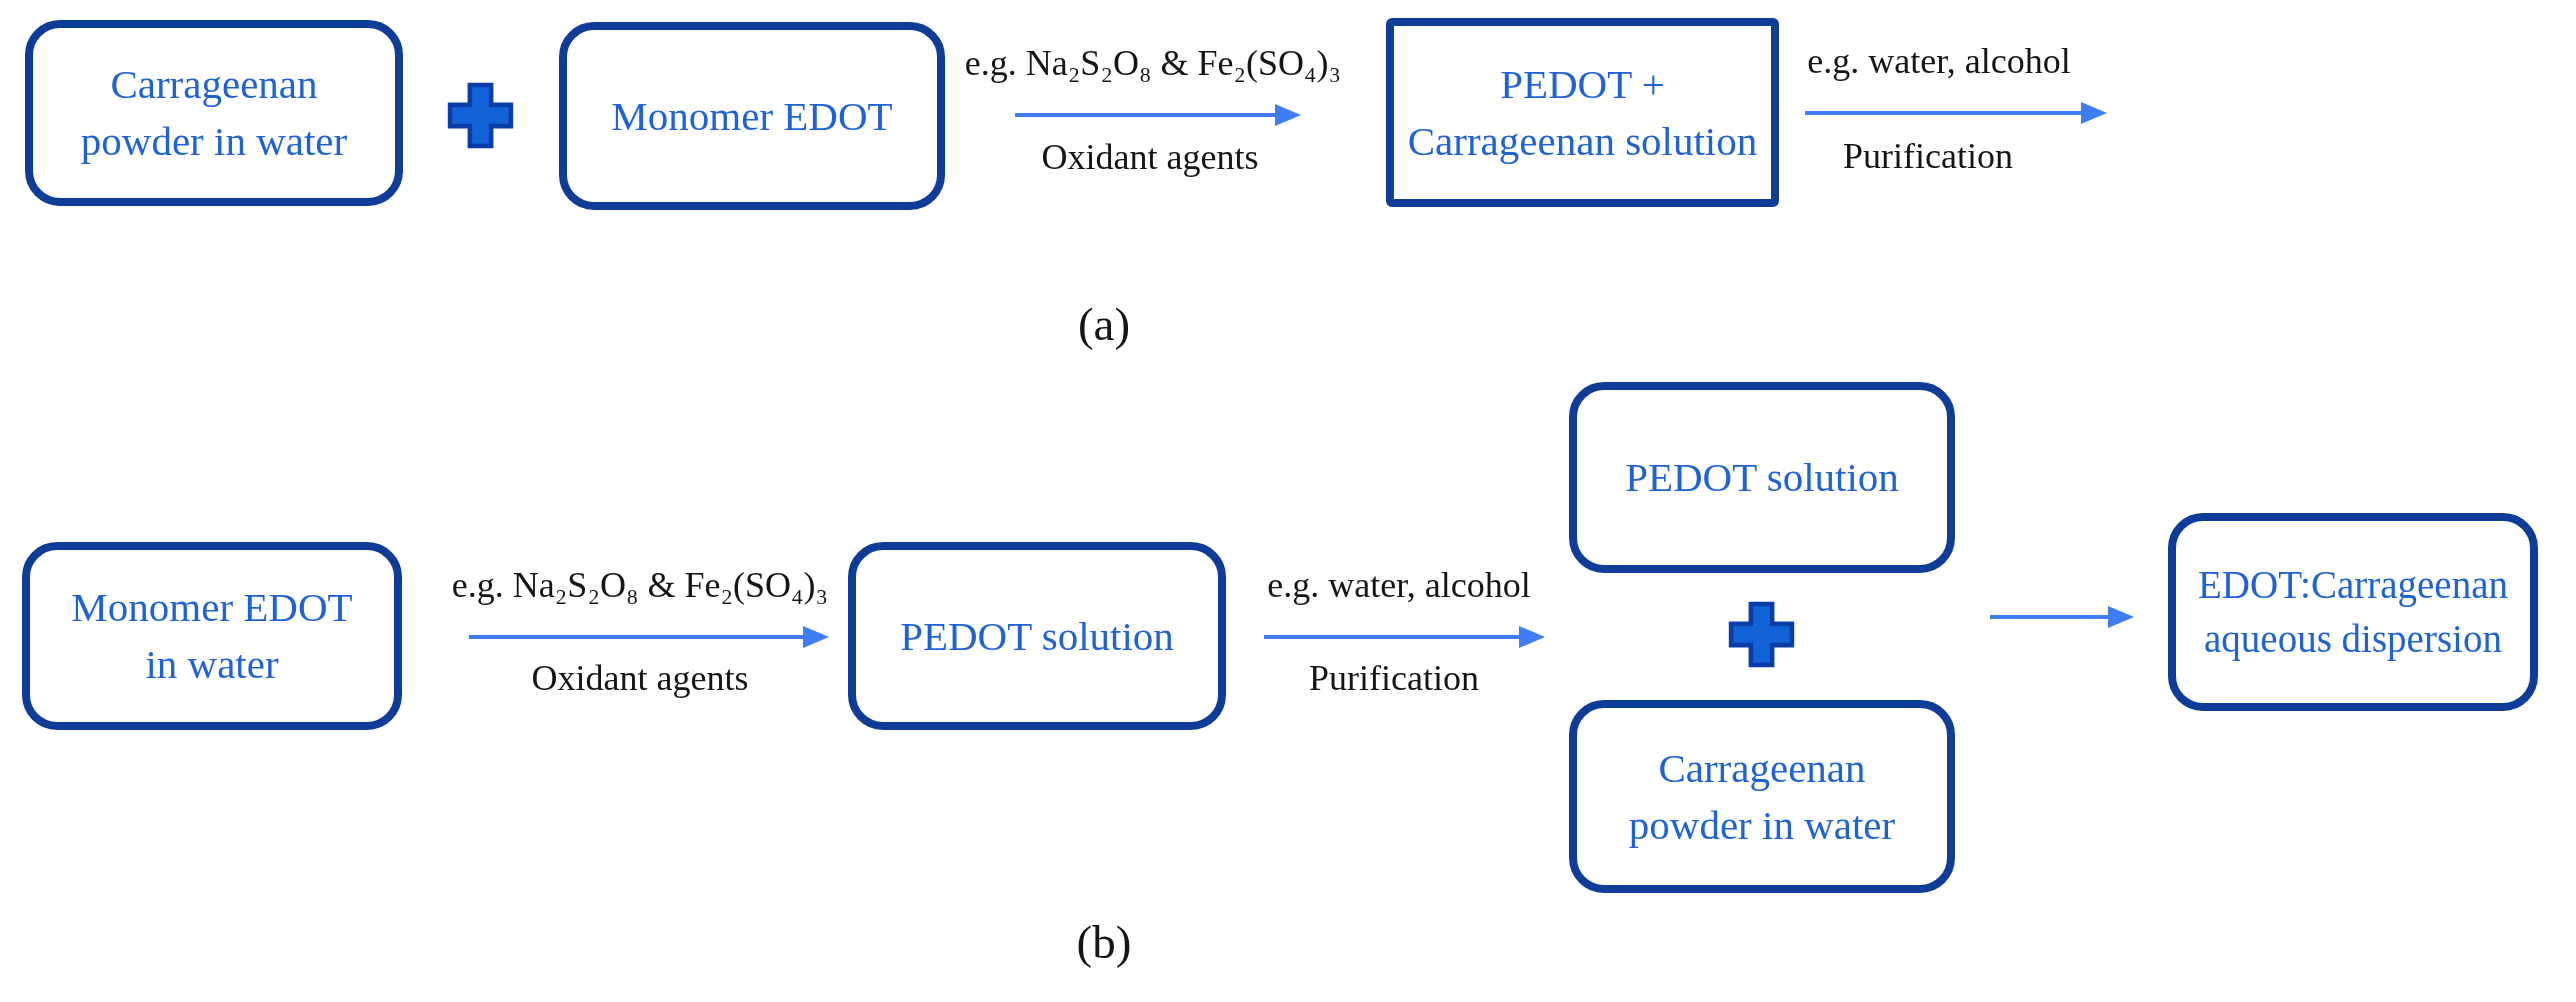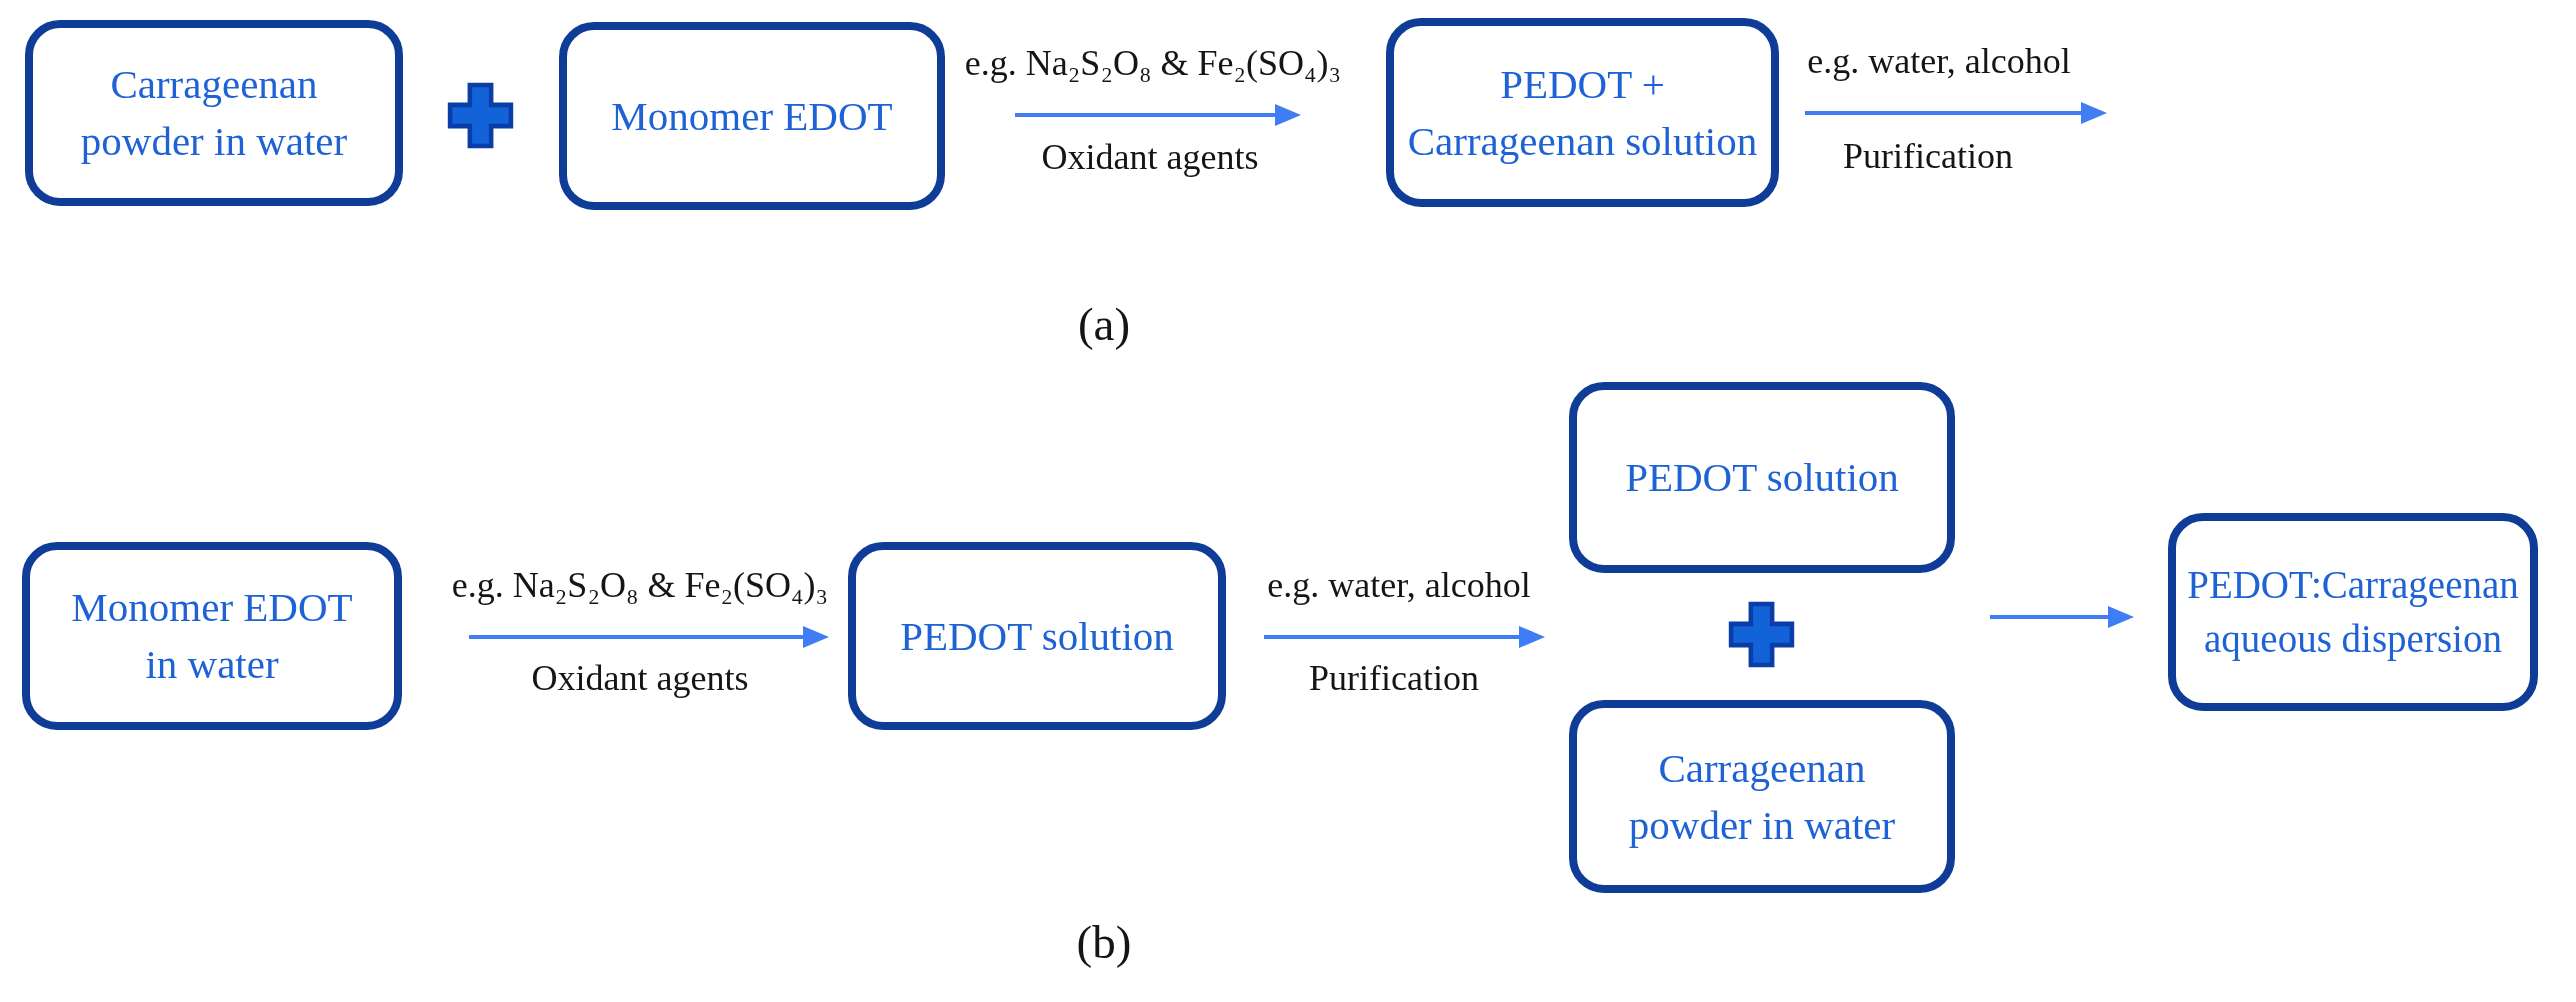--- a/index.html
+++ b/index.html
@@ -59,21 +59,21 @@
     <svg class="plus" style="left:444px; top:79px;" viewBox="0 0 96 96" aria-hidden="true">
       <path d="M34 8 H62 V34 H88 V62 H62 V88 H34 V62 H8 V34 H34 Z"></path>
     </svg>
 
     <div class="node" style="left:559px; top:22px; width:386px; height:188px;">Monomer EDOT</div>
 
     <div class="steplabel" style="left:1153px; top:44px;">e.g. Na₂S₂O₈ &amp; Fe₂(SO₄)₃</div>
     <div class="arrow" style="left:1015px; top:113px; width:261px;"></div>
     <div class="steplabel" style="left:1150px; top:138px;">Oxidant agents</div>
 
-    <div class="node" style="left:1386px; top:18px; width:393px; height:189px;">PEDOT +
+    <div class="node" style="left:1386px; top:18px; width:393px; height:189px;border-radius:6px;">PEDOT +
 Carrageenan solution</div>
 
     <div class="steplabel" style="left:1939px; top:42px;">e.g. water, alcohol</div>
     <div class="arrow" style="left:1805px; top:111px; width:277px;"></div>
     <div class="steplabel" style="left:1928px; top:137px;">Purification</div>
 
     <div class="caption" style="left:1104px; top:297px;">(a)</div>
   </section>
 
   <section>
@@ -95,20 +95,20 @@
 
     <svg class="plus" style="left:1725px; top:598px;" viewBox="0 0 96 96" aria-hidden="true">
       <path d="M34 8 H62 V34 H88 V62 H62 V88 H34 V62 H8 V34 H34 Z"></path>
     </svg>
 
     <div class="node" style="left:1569px; top:700px; width:386px; height:193px;">Carrageenan
 powder in water</div>
 
     <div class="arrow" style="left:1990px; top:615px; width:119px;"></div>
 
-    <div class="node" style="left:2168px; top:513px; width:370px; height:198px; font-size:39px;">PEDOT:Carrageenan
+    <div class="node" style="left:2168px; top:513px; width:370px; height:198px; font-size:39px;">EDOT:Carrageenan
 aqueous dispersion</div>
 
     <div class="caption" style="left:1104px; top:915px;">(b)</div>
   </section>
 
 </div>
 
 
 </body></html>

